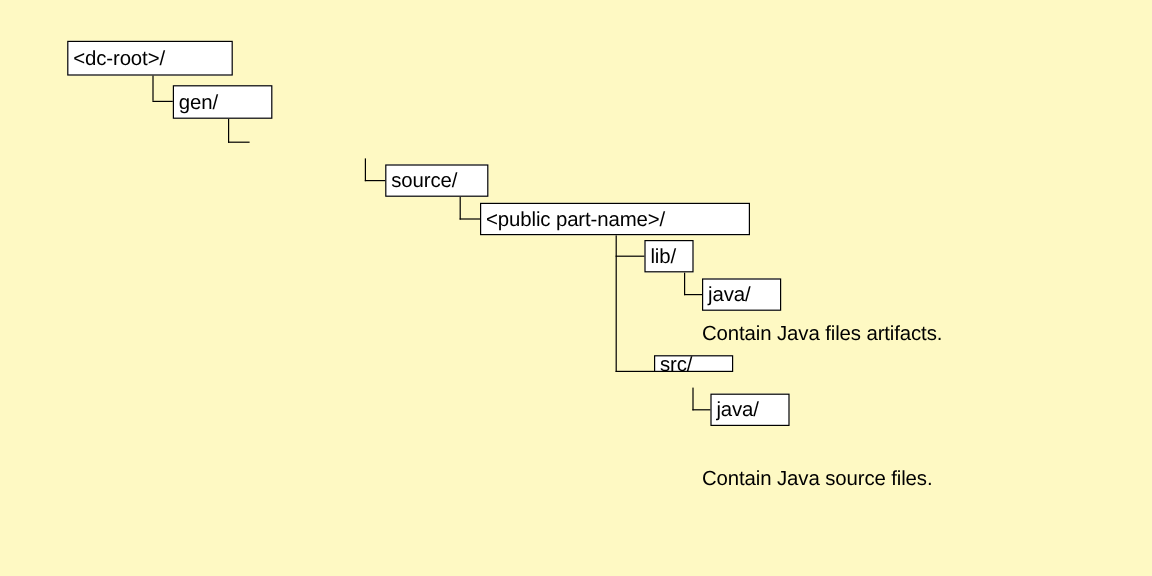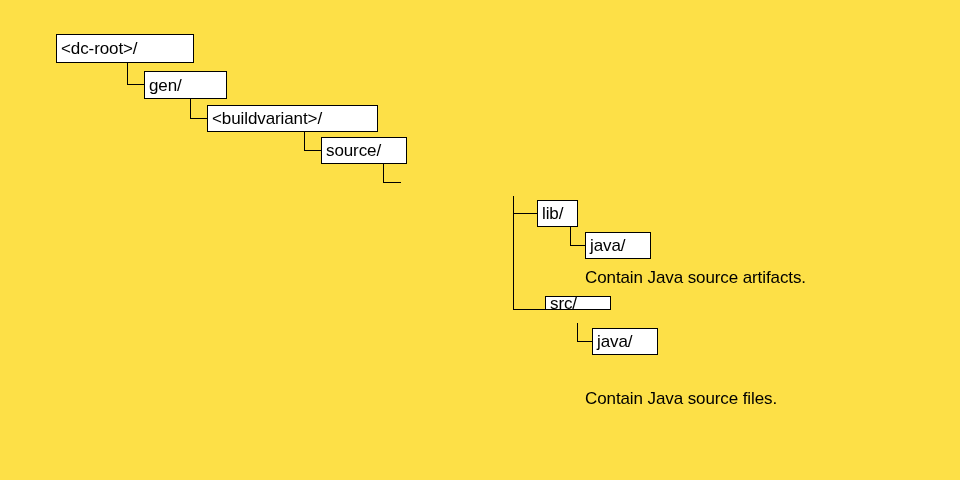--- a/index.html
+++ b/index.html
@@ -46,39 +46,39 @@
   .connector {
     position: absolute;
     background: #000000;
   }
   .connector.h { height: 1px; }
   .connector.v { width: 1px; }
 </style>
 </head>
 <body>
 
-<div id="diagram-canvas" style="background: #fde047;">
+<div id="diagram-canvas" style="background: #fef9c3;">
     <div class="connector v" style="left: 127px; top: 62px; background: rgb(0, 0, 0); height: 22px;"></div>
     <div class="connector h" style="left: 127px; top: 84px; background: rgb(0, 0, 0); width: 18px;"></div>
     <div class="connector v" style="left: 190px; top: 99px; background: rgb(0, 0, 0); height: 20px;"></div>
     <div class="connector h" style="left: 190px; top: 118px; background: rgb(0, 0, 0); width: 18px;"></div>
     <div class="connector v" style="left: 304px; top: 132px; background: rgb(0, 0, 0); height: 19px;"></div>
     <div class="connector h" style="left: 304px; top: 150px; background: rgb(0, 0, 0); width: 18px;"></div>
     <div class="connector v" style="left: 383px; top: 164px; background: rgb(0, 0, 0); height: 19px;"></div>
     <div class="connector h" style="left: 383px; top: 182px; background: rgb(0, 0, 0); width: 18px;"></div>
     <div class="connector v" style="left: 513px; top: 196px; background: rgb(0, 0, 0); height: 114px;"></div>
     <div class="connector h" style="left: 513px; top: 213px; background: rgb(0, 0, 0); width: 25px;"></div>
     <div class="connector h" style="left: 513px; top: 309px; background: rgb(0, 0, 0); width: 33px;"></div>
     <div class="connector v" style="left: 570px; top: 227px; background: rgb(0, 0, 0); height: 19px;"></div>
     <div class="connector h" style="left: 570px; top: 245px; background: rgb(0, 0, 0); width: 16px;"></div>
     <div class="connector v" style="left: 577px; top: 323px; background: rgb(0, 0, 0); height: 19px;"></div>
     <div class="connector h" style="left: 577px; top: 341px; background: rgb(0, 0, 0); width: 16px;"></div>
     <div class="node" style="left: 56px; top: 34px; width: 138px; height: 29px; border-color: rgb(0, 0, 0); color: rgb(0, 0, 0);">&lt;dc-root&gt;/</div>
     <div class="node" style="left: 144px; top: 71px; width: 83px; height: 28px; border-color: rgb(0, 0, 0); color: rgb(0, 0, 0);">gen/</div>
-    <div class="node" style="left: 207px; top: 105px; width: 171px; height: 27px; border-color: rgb(0, 0, 0); color: rgb(0, 0, 0);">&lt;buildvariant&gt;/</div>
     <div class="node" style="left: 321px; top: 137px; width: 86px; height: 27px; border-color: rgb(0, 0, 0); color: rgb(0, 0, 0);">source/</div>
+    <div class="node" style="left: 400px; top: 169px; width: 225px; height: 27px; border-color: rgb(0, 0, 0); color: rgb(0, 0, 0);">&lt;public part-name&gt;/</div>
     <div class="node" style="left: 537px; top: 200px; width: 41px; height: 27px; border-color: rgb(0, 0, 0); color: rgb(0, 0, 0);">lib/</div>
     <div class="node" style="left: 585px; top: 232px; width: 66px; height: 27px; border-color: rgb(0, 0, 0); color: rgb(0, 0, 0);">java/</div>
     <div class="node" style="left: 545px; top: 296px; width: 66px; height: 14px; border-color: rgb(0, 0, 0); color: rgb(0, 0, 0); text-align: center;">src/</div>
     <div class="node" style="left: 592px; top: 328px; width: 66px; height: 27px; border-color: rgb(0, 0, 0); color: rgb(0, 0, 0);">java/</div>
-    <div class="annotation" style="left: 585px; top: 269px; color: rgb(0, 0, 0);">Contain Java  source artifacts.</div>
+    <div class="annotation" style="left: 585px; top: 269px; color: rgb(0, 0, 0);">Contain Java  files artifacts.</div>
     <div class="annotation" style="left: 585px; top: 374px; color: rgb(0, 0, 0); margin-top: 16px;">Contain Java  source files.</div>
   </div>
 
 </body></html>

